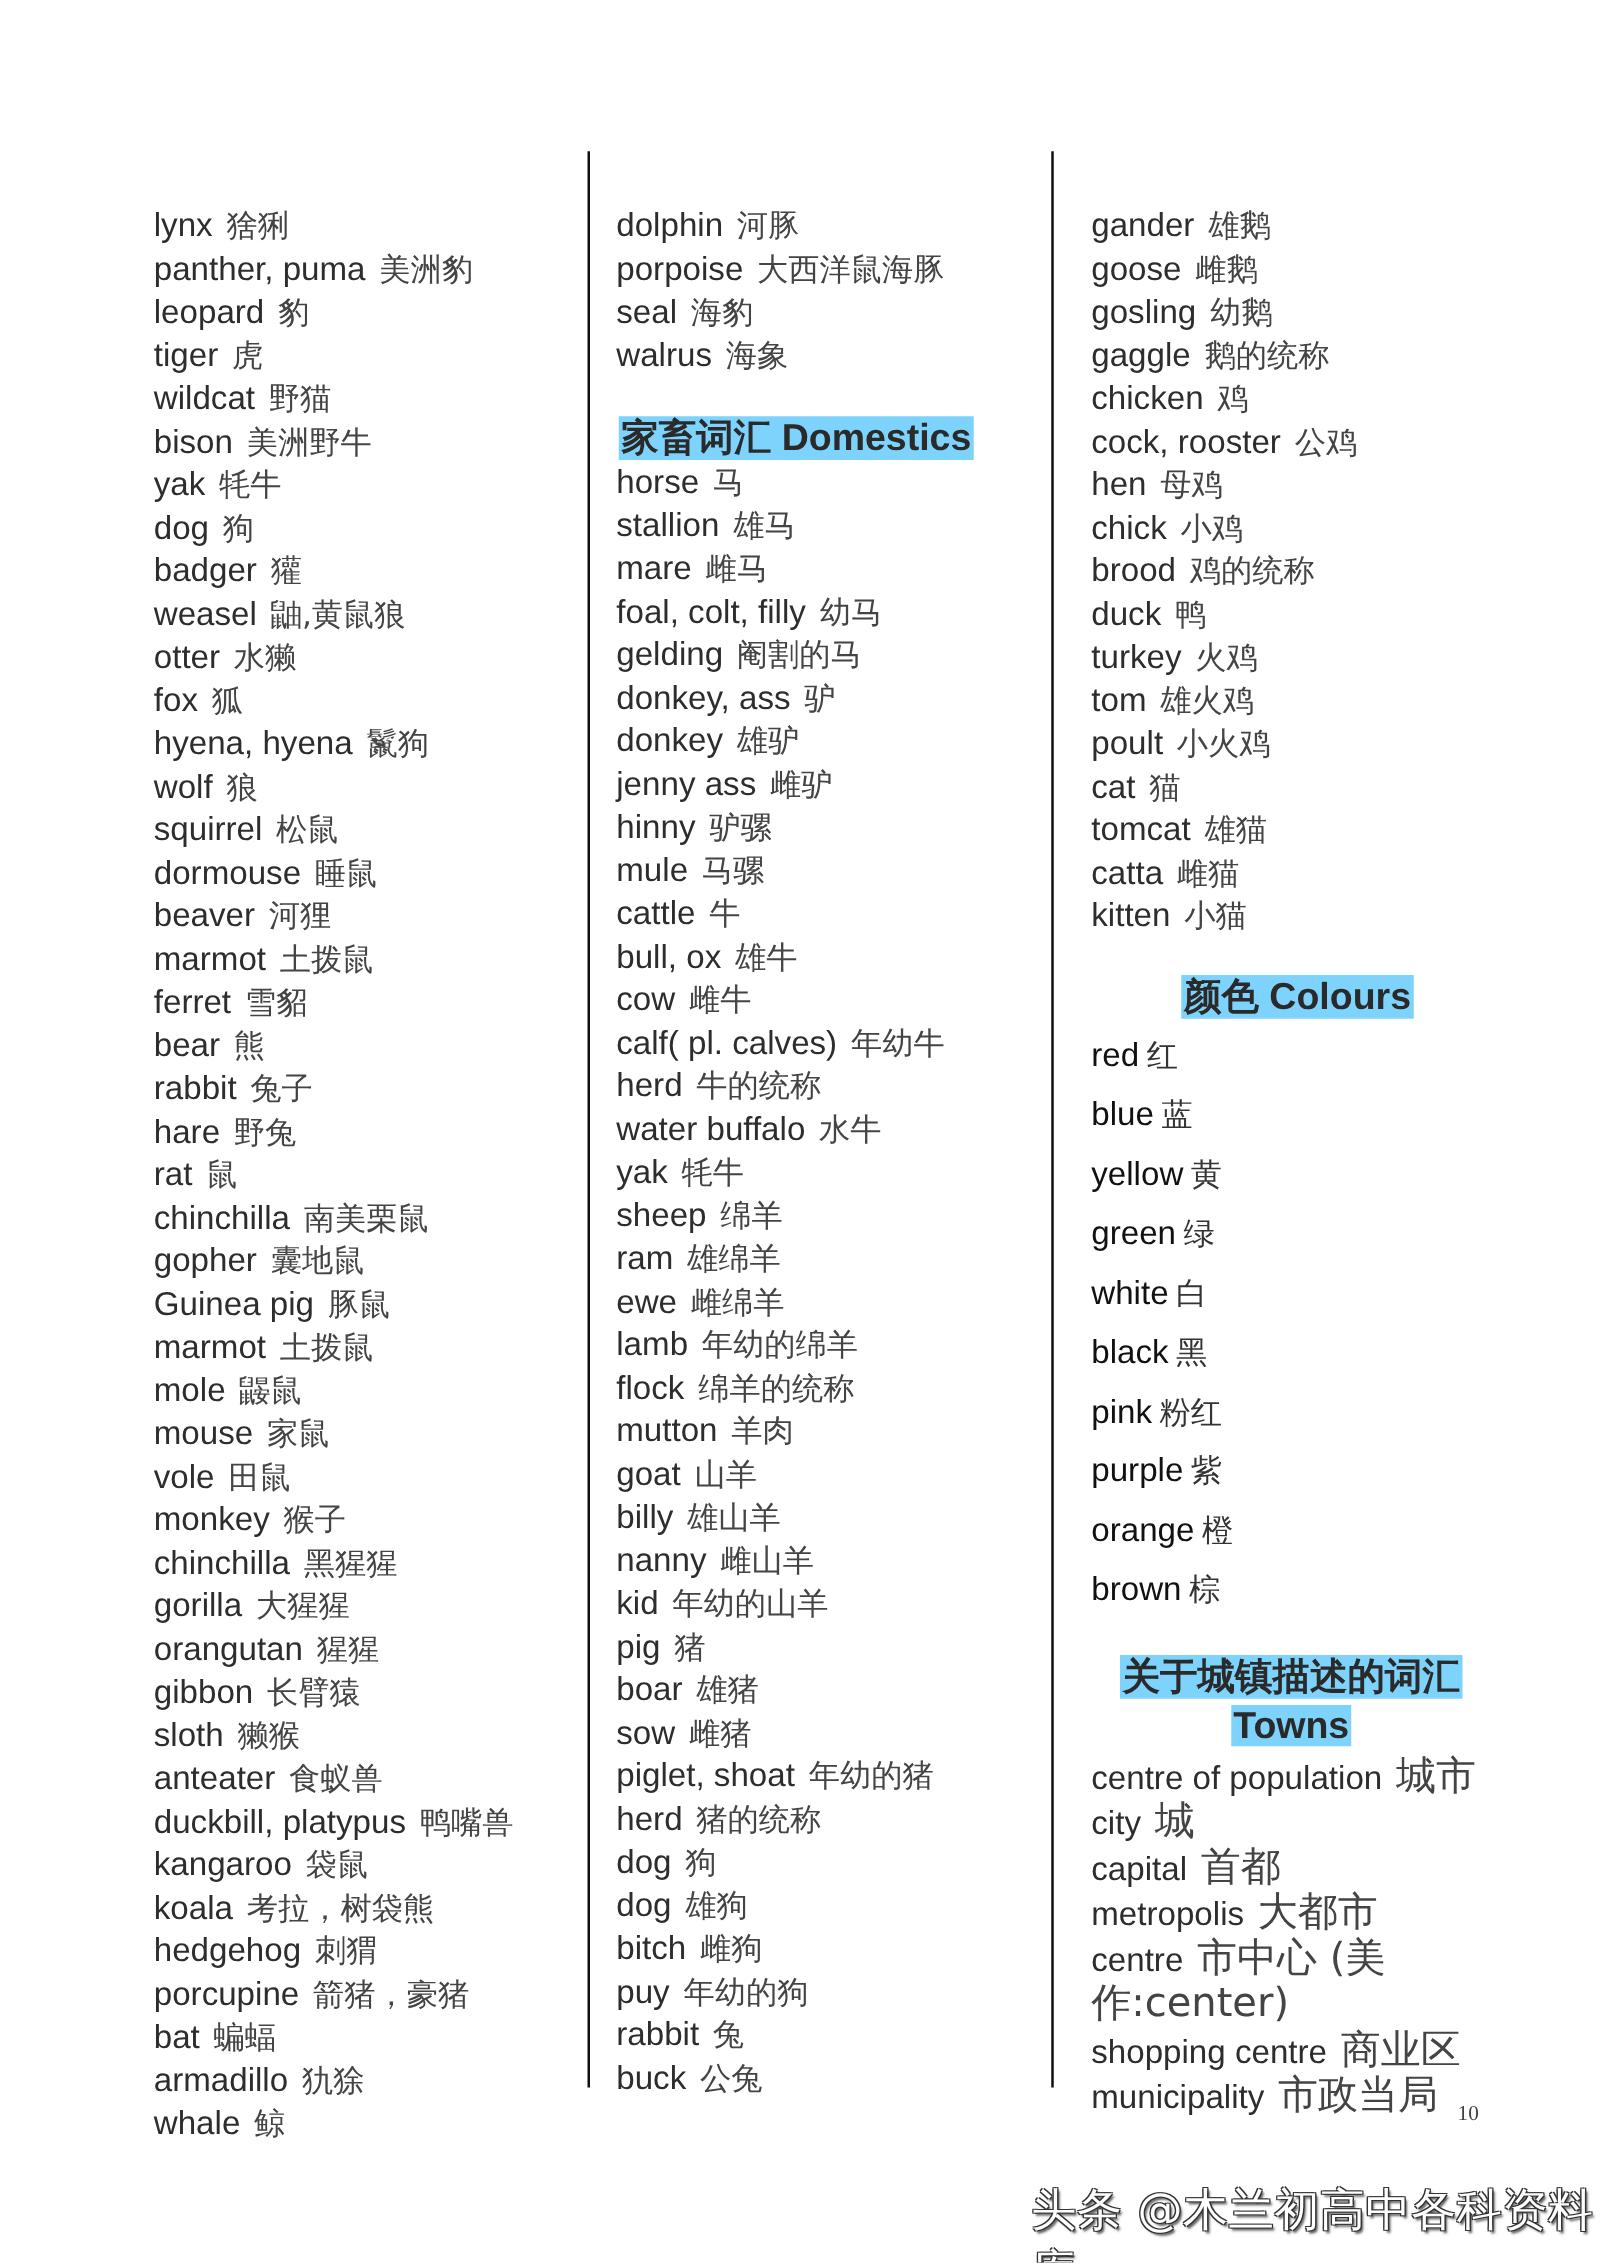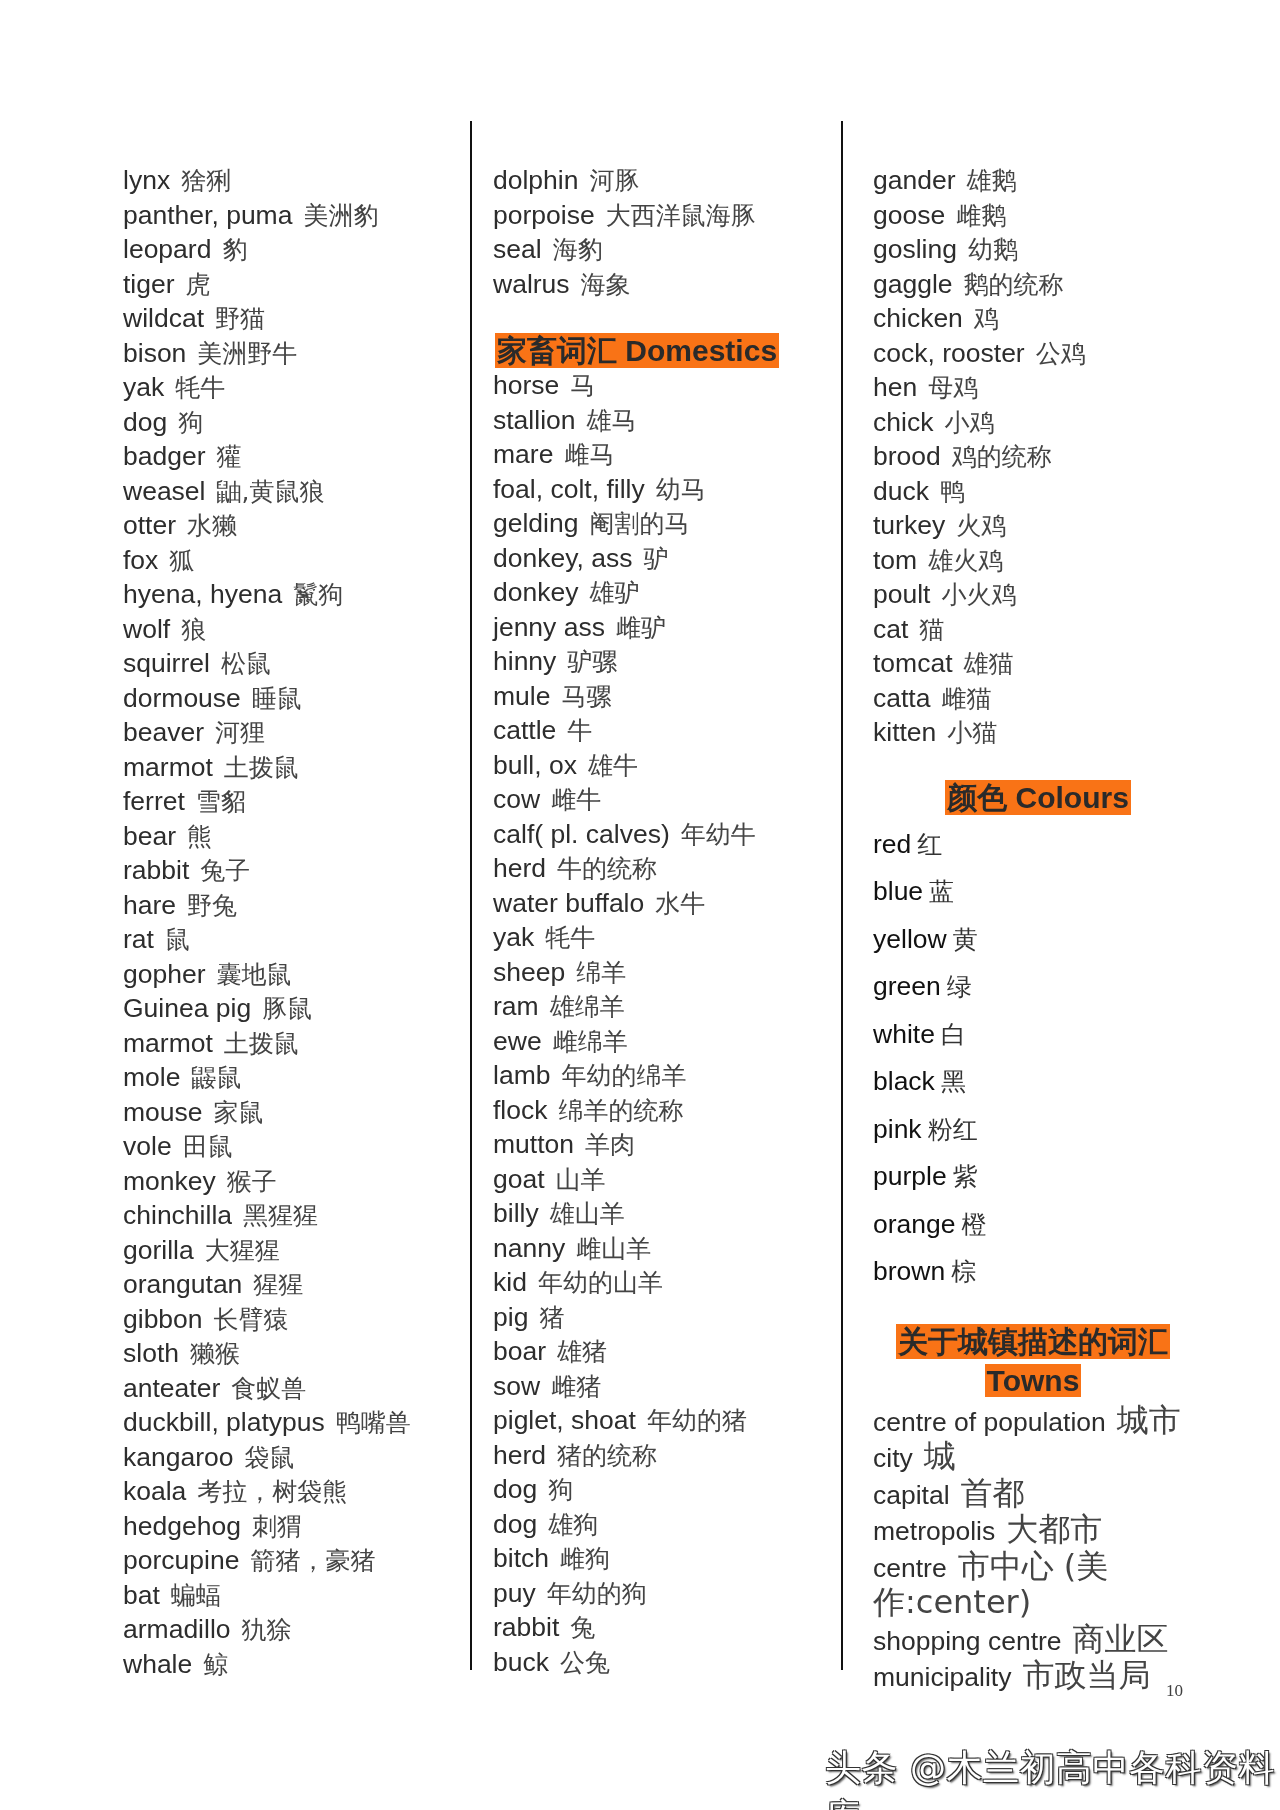--- a/index.html
+++ b/index.html
@@ -9,21 +9,21 @@
       color: #2b2b2b;
     }
     .divider { position: absolute; top: 121px; height: 1549px; width: 2px; background: #111; }
     .col { position: absolute; top: 123px; margin-top: 40px; }
     .row {
       height: 34.5px; line-height: 34.5px; font-size: 26.5px; white-space: nowrap;
       color: #2d2d2d;
     }
     .row .zh { color: #444; margin-left: 11px; font-family: "DejaVu Sans", sans-serif; font-size: 25px; }
     .heading {
-      display: inline-block; background: #f97316; color: #2a2a2a; font-weight: bold;
+      display: inline-block; background: #7dd3fc; color: #2a2a2a; font-weight: bold;
       font-size: 30px; line-height: 35px; padding: 0 2px; white-space: nowrap;
     }
     .heading-wrap { text-align: center; }
     .color-row {
       height: 47.5px; line-height: 47.5px; font-size: 26.5px; color: #111; white-space: nowrap;
     }
     .color-row .zh { color: #333; margin-left: 6px; font-family: "DejaVu Sans", sans-serif; font-size: 25px; }
     .wrap-row {
       font-size: 26.5px; line-height: 34.5px; color: #2d2d2d; width: 320px; white-space: normal;
     }
@@ -61,20 +61,21 @@
     <div class="row"><span>wolf</span><span class="zh">狼</span></div>
     <div class="row"><span>squirrel</span><span class="zh">松鼠</span></div>
     <div class="row"><span>dormouse</span><span class="zh">睡鼠</span></div>
     <div class="row"><span>beaver</span><span class="zh">河狸</span></div>
     <div class="row"><span>marmot</span><span class="zh">土拨鼠</span></div>
     <div class="row"><span>ferret</span><span class="zh">雪貂</span></div>
     <div class="row"><span>bear</span><span class="zh">熊</span></div>
     <div class="row"><span>rabbit</span><span class="zh">兔子</span></div>
     <div class="row"><span>hare</span><span class="zh">野兔</span></div>
     <div class="row"><span>rat</span><span class="zh">鼠</span></div>
+    <div class="row"><span>chinchilla</span><span class="zh">南美栗鼠</span></div>
     <div class="row"><span>gopher</span><span class="zh">囊地鼠</span></div>
     <div class="row"><span>Guinea pig</span><span class="zh">豚鼠</span></div>
     <div class="row"><span>marmot</span><span class="zh">土拨鼠</span></div>
     <div class="row"><span>mole</span><span class="zh">鼹鼠</span></div>
     <div class="row"><span>mouse</span><span class="zh">家鼠</span></div>
     <div class="row"><span>vole</span><span class="zh">田鼠</span></div>
     <div class="row"><span>monkey</span><span class="zh">猴子</span></div>
     <div class="row"><span>chinchilla</span><span class="zh">黑猩猩</span></div>
     <div class="row"><span>gorilla</span><span class="zh">大猩猩</span></div>
     <div class="row"><span>orangutan</span><span class="zh">猩猩</span></div>

